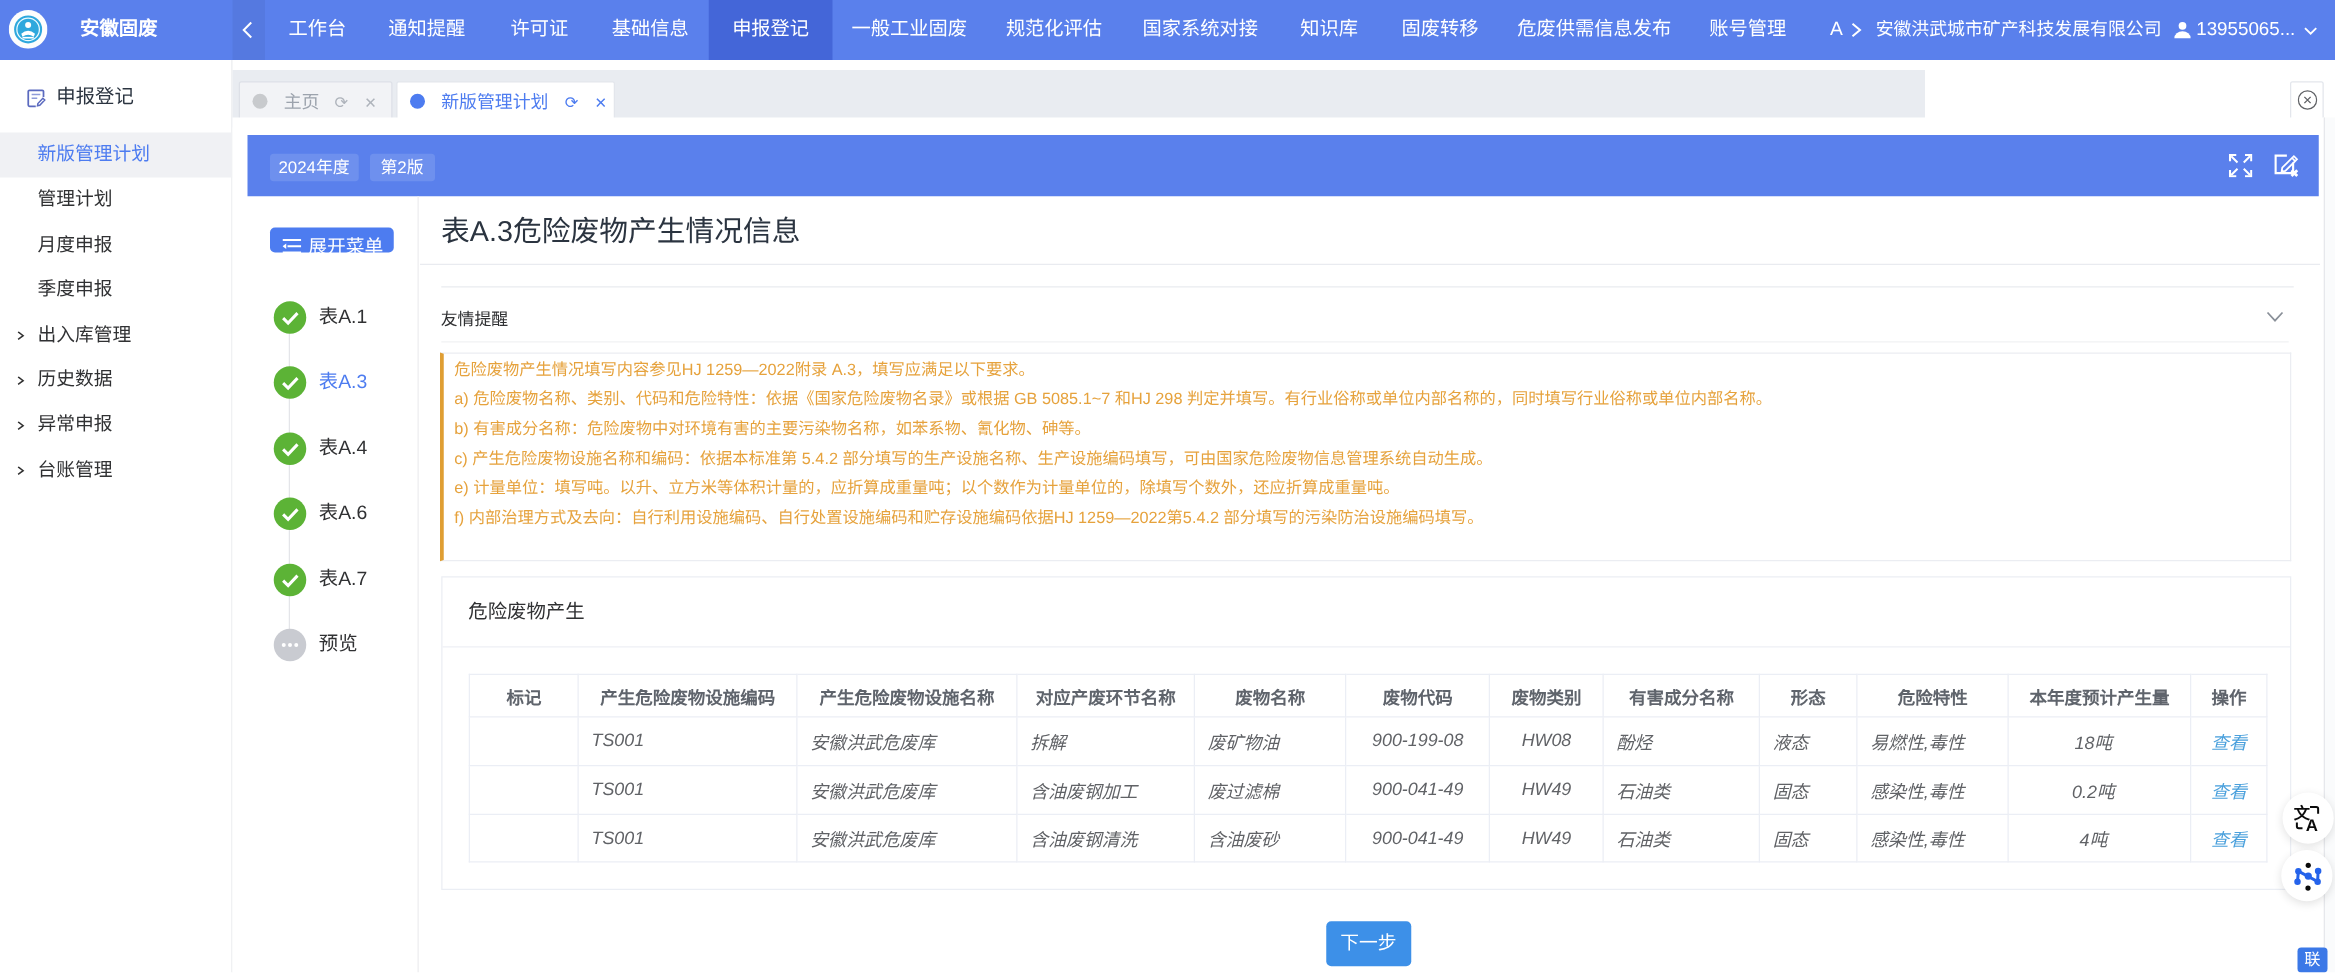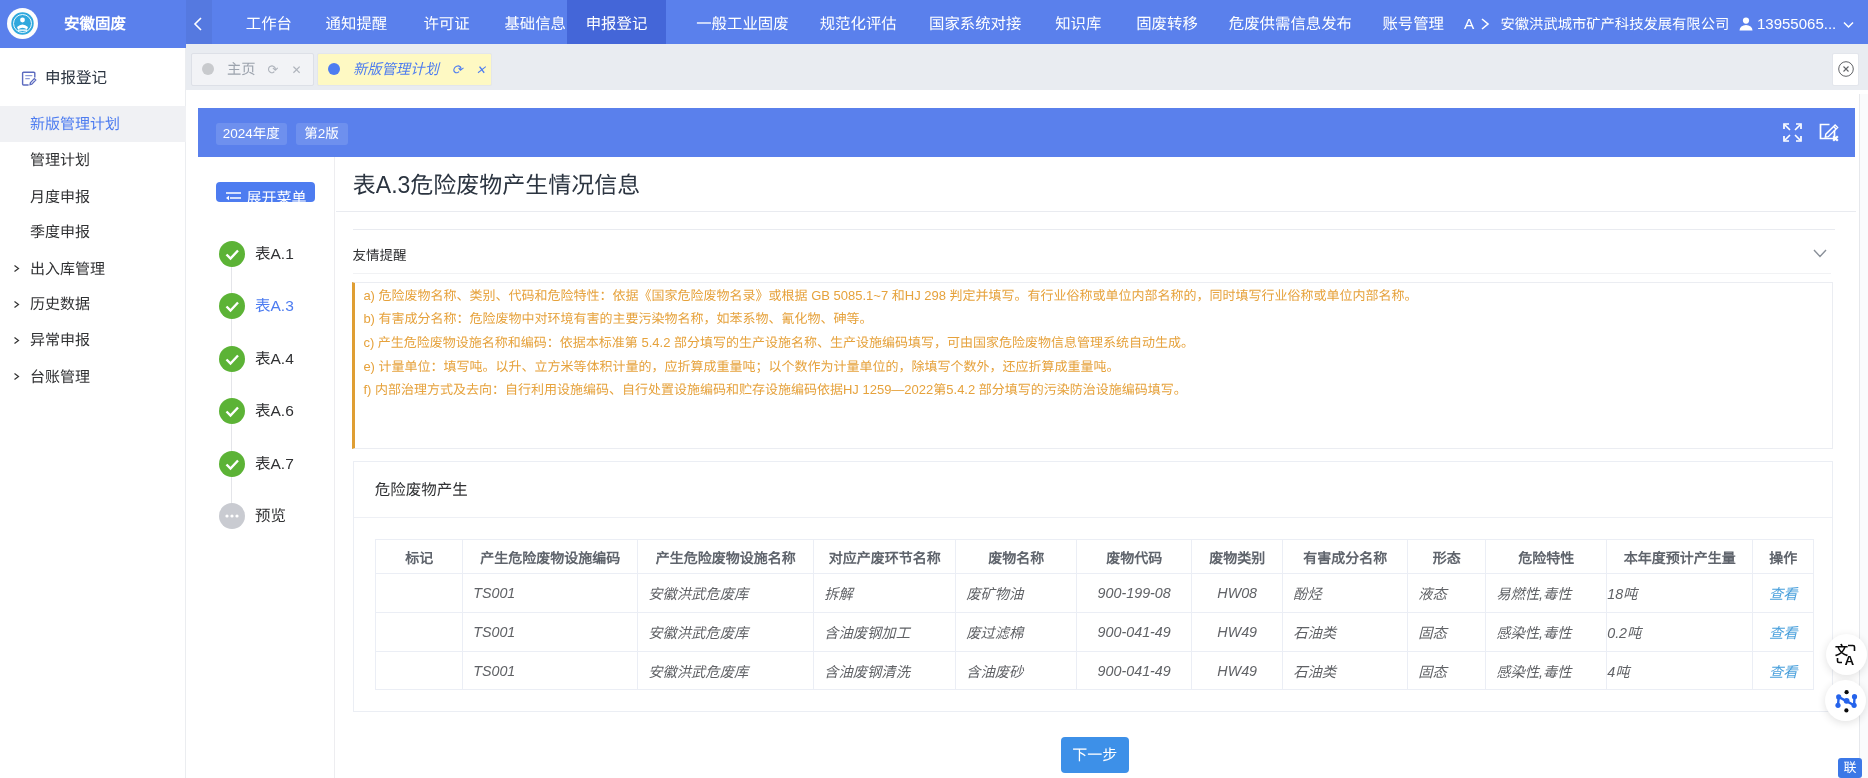--- a/index.html
+++ b/index.html
@@ -1,36 +1,36 @@
 <!DOCTYPE html>
 <html lang="zh-CN"><head>
 <meta charset="utf-8">
 <title>安徽固废</title>
 <style>
   * { margin:0; padding:0; box-sizing:border-box; }
   html,body { width:1868px; height:778px; overflow:hidden; }
   body { font-family:"Liberation Sans", sans-serif; background:#fff; position:relative; }
   .abs { position:absolute; }
-  .cx { transform:translateX(-50%);margin-left:15px; }
+  .cx { transform:translateX(-50%); }
   
   #nav { position:absolute; left:0; top:0; width:1868px; height:48px; background:#5a80ec; color:#fff; }
   #nav .item { position:absolute; top:0; height:48px; line-height:48px; font-size:15.4px; white-space:nowrap; }
   #nav .active { background:#4466d8; }
   #logo { position:absolute; left:7px; top:8px; width:31px; height:31px; }
   .brand { position:absolute; left:64px; top:0; height:48px; line-height:48px; font-size:15.5px; font-weight:bold; }
   #navstrip { position:absolute; left:186px; top:0; width:26px; height:48px; background:rgba(0,0,0,0.05); }
   
   #sidebar { position:absolute; left:0; top:48px; width:186px; height:730px; background:#fff; border-right:1px solid #ebedf0; }
   #sidebar .hd { position:absolute; left:45px; top:21px; font-size:15.5px; line-height:18px; color:#2b3440; }
   #sidebar .mi { position:absolute; left:30px; width:150px; height:36px; line-height:36px; font-size:15px; color:#303133; white-space:nowrap; }
   #sidebar .mi.on { color:#4d7cf0; }
   #sidebar .activebg { position:absolute; left:0; top:57.7px; width:186px; height:36px; background:#f0f1f4; }
   .caret { position:absolute; left:13px; width:7px; height:7px; }
   
-  #tabbar { position:absolute; left:186px; top:44px; width:1682px; height:46px; background:#e9ecf1; }
+  #tabbar { position:absolute; left:186px; top:56px; width:1354px; height:46px; background:#e9ecf1; }
   .tab { position:absolute; top:9px; height:33px; border:1px solid #dde0e7; border-radius:2px; font-size:14.3px; line-height:31px; }
   .dot { display:inline-block; width:12px; height:12px; border-radius:50%; vertical-align:-1px; overflow:hidden; background:#c8cacd; }
   .dot.b { background:#4d7cf0; }
   
   #main { position:absolute; left:186px; top:94px; width:1682px; height:684px; background:#fff; }
   #bluebar { position:absolute; left:12px; top:14px; width:1657px; height:49px; background:#5a80ec; }
   .bbtn { position:absolute; top:14.5px; height:22px; line-height:22px; text-align:center; background:#6e90ee; color:#fff; font-size:13.5px; border-radius:3px; }
   #stepline { position:absolute; left:147.7px; top:63px; width:1px; height:621px; background:#ededf0; }
   #expandbtn { position:absolute; left:29.5px; top:87.5px; width:99px; height:20px; background:#4d7cf0; border-radius:4px; color:#fff; font-size:15px; line-height:32px; }
   .step { position:absolute; left:33px; z-index:2; width:26px; height:26px; border-radius:50%; }
@@ -43,21 +43,21 @@
   .hline { position:absolute; height:1px; background:#e9ebf0; }
   #remind { position:absolute; left:166.6px; top:151.5px; font-size:13.5px; line-height:20px; color:#303133; }
   #obox { position:absolute; left:166px; top:187.5px; width:1480.7px; height:167px; border:1px solid #ebedf2; border-left:3.5px solid #df9e33; background:#fff; color:#e6a23c; font-size:13px; line-height:23.67px; padding:1px 10px 0 8.4px; white-space:nowrap; overflow:hidden; }
   #sbox { position:absolute; left:167.2px; top:366.9px; width:1479.5px; height:251px; border:1px solid #ebeef4; }
   #sbox .shd { position:absolute; left:20.5px; top:18px; font-size:15.5px; line-height:20px; color:#303133; }
   table { border-collapse:collapse; table-layout:fixed; }
   #tbl { position:absolute; left:21px; top:77.2px; width:1438px; }
   #tbl th { border:1px solid #ebeef5; height:34px; font-size:14px; color:#5f646c; font-weight:bold; text-align:center; padding:0; }
   #tbl td { border:1px solid #ebeef5; height:38.8px; font-size:14.3px; color:#606266; text-align:left; padding:0 0 0 10px; white-space:nowrap; overflow:hidden;font-style:italic; }
   #tbl td.c { text-align:center; padding:0; }
-  #tbl td.r { text-align:left; padding:0 10px 0 0; }
+  #tbl td.r { text-align:center; padding:0 10px 0 0; }
   #tbl td.lk { text-align:center; padding:0; color:#4aa0dc; }
   #nextbtn { position:absolute; left:875px; top:643px; width:67.5px; height:36px; background:#3d90e8; border-radius:4px; color:#fff; font-size:15px; text-align:center; line-height:36px; }
   
   .fcir { position:absolute; width:41px; height:41px; background:#fff; border-radius:50%; box-shadow:0 2px 8px rgba(0,0,0,0.12); }
 </style>
 </head>
 <body>
 
 <div id="nav">
   <svg id="logo" viewBox="0 0 31 31">
@@ -130,21 +130,21 @@
     </svg>
 </div>
 
 <div id="tabbar">
   <div class="tab" style="left:5px;width:123px;background:#f2f3f6;color:#9ca3ad;">
     <span style="margin-left:10px" class="dot">&nbsp;</span>
     <span style="margin-left:9px">主页</span>
     <span style="margin-left:8px;font-size:13px;color:#aeb3bb">⟳</span>
     <span style="margin-left:9px;font-size:12px;color:#aeb3bb">✕</span>
   </div>
-  <div class="tab" style="left:131px;width:175px;background:#fef9c3;border-color:#e3e6ec;color:#4d7cf0;font-style:italic;">
+  <div class="tab" style="left:131px;width:175px;background:#ffffff;border-color:#e3e6ec;color:#4d7cf0;">
     <span style="margin-left:10px" class="dot b">&nbsp;</span>
     <span style="margin-left:9px">新版管理计划</span>
     <span style="margin-left:9px;font-size:13px;color:#4d7cf0">⟳</span>
     <span style="margin-left:9px;font-size:12px;color:#4d7cf0">✕</span>
   </div>
   <div class="tab" style="left:1646px;width:27px;background:#fff;border-color:#e3e6ec;text-align:center">
     <svg width="16" height="16" viewBox="0 0 16 16" style="vertical-align:-3px">
         <circle cx="8" cy="8" r="7.3" fill="none" stroke="#606266" stroke-width="1"></circle>
         <path d="M5.5 5.5 L10.5 10.5 M10.5 5.5 L5.5 10.5" stroke="#606266" stroke-width="1.1"></path>
       </svg>
@@ -209,20 +209,21 @@
   <div id="title">表A.3危险废物产生情况信息</div>
   <div class="hline" style="left:150px;top:116.6px;width:1520px"></div>
   <div class="hline" style="left:166.6px;top:134.7px;width:1482.3px"></div>
   <div id="remind">友情提醒</div>
   <div class="hline" style="left:166.6px;top:178.5px;width:1478.4px;background:#f1f2f4"></div>
   <svg class="abs" style="left:1627px;top:155px" width="14" height="9" viewBox="0 0 14 9">
       <path d="M1 1 L7 7.5 L13 1" fill="none" stroke="#8a9099" stroke-width="1.4"></path>
     </svg>
 
   <div id="obox">
+    <div>危险废物产生情况填写内容参见HJ 1259—2022附录 A.3，填写应满足以下要求。</div>
     <div>a) 危险废物名称、类别、代码和危险特性：依据《国家危险废物名录》或根据 GB 5085.1~7 和HJ 298 判定并填写。有行业俗称或单位内部名称的，同时填写行业俗称或单位内部名称。</div>
     <div>b) 有害成分名称：危险废物中对环境有害的主要污染物名称，如苯系物、氰化物、砷等。</div>
     <div>c) 产生危险废物设施名称和编码：依据本标准第 5.4.2 部分填写的生产设施名称、生产设施编码填写，可由国家危险废物信息管理系统自动生成。</div>
     <div>e) 计量单位：填写吨。以升、立方米等体积计量的，应折算成重量吨；以个数作为计量单位的，除填写个数外，还应折算成重量吨。</div>
     <div>f) 内部治理方式及去向：自行利用设施编码、自行处置设施编码和贮存设施编码依据HJ 1259—2022第5.4.2 部分填写的污染防治设施编码填写。</div>
   </div>
 
   <div id="sbox">
     <div class="shd">危险废物产生</div>
     <div class="hline" style="left:0;top:55.5px;width:1477.5px;background:#eef0f5"></div>

